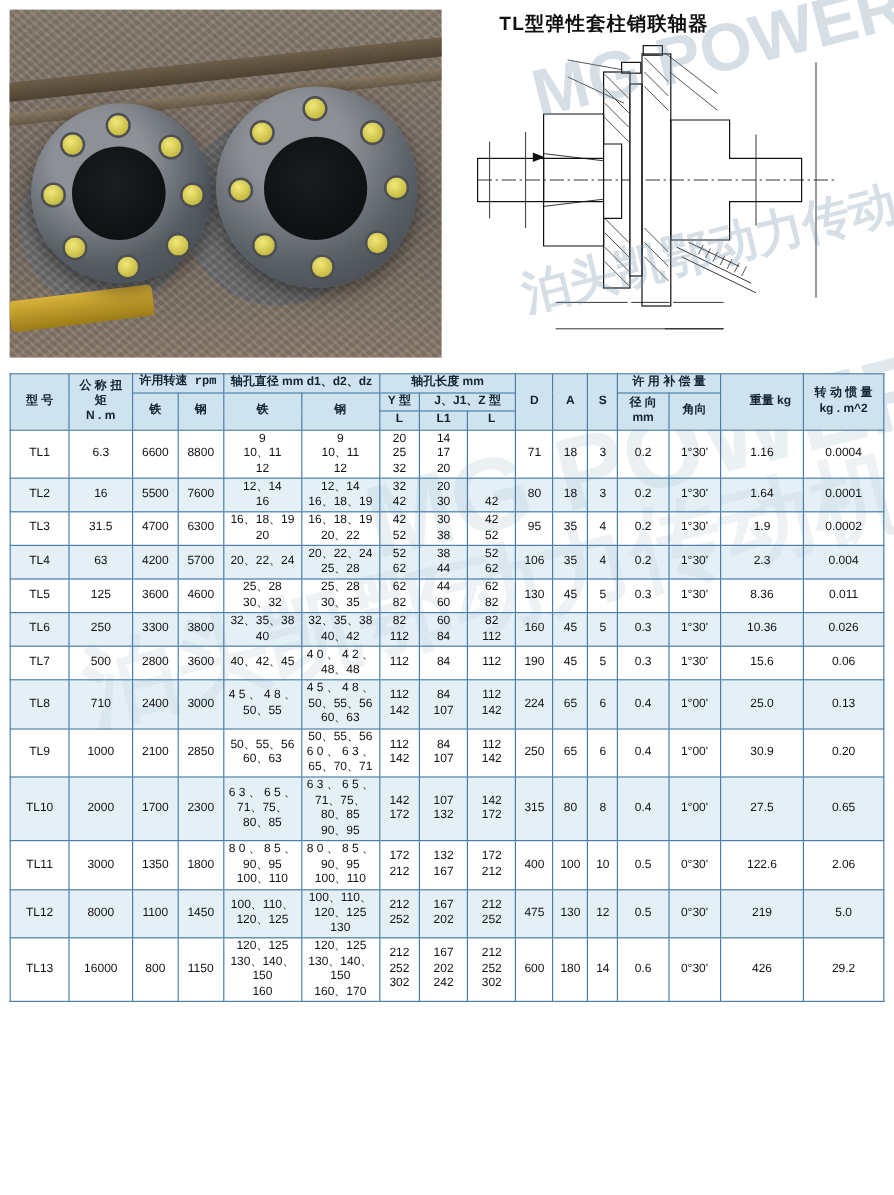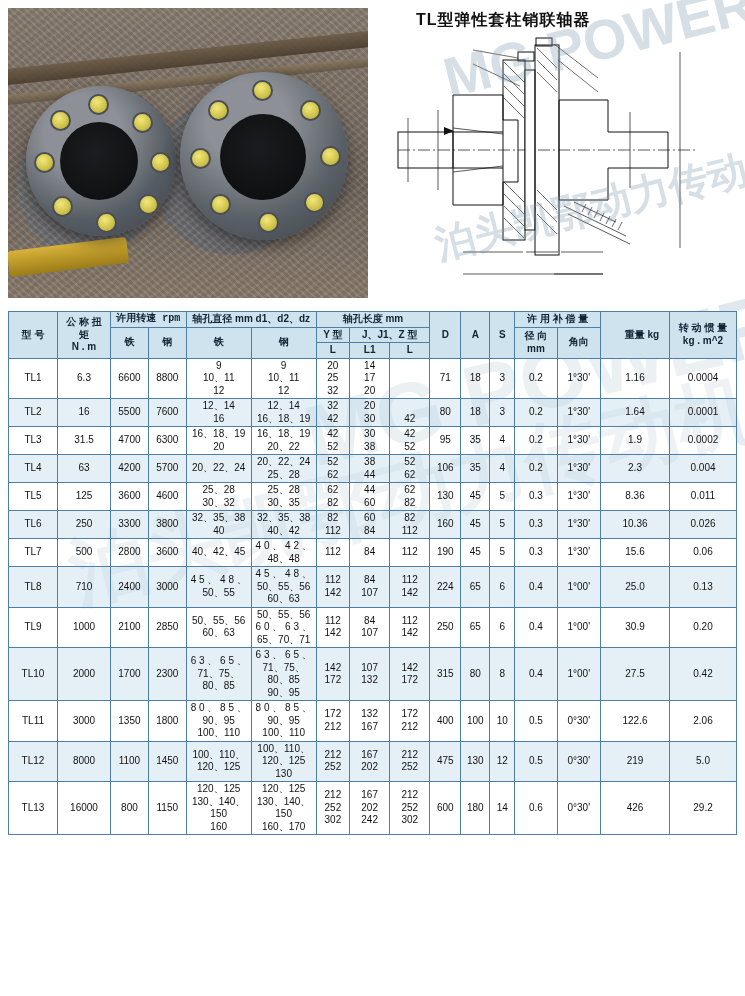--- a/index.html
+++ b/index.html
@@ -491,21 +491,21 @@
           <td class="multi">107
 132</td>
           <td class="multi">142
 172</td>
           <td>315</td>
           <td>80</td>
           <td>8</td>
           <td>0.4</td>
           <td class="nowrap">1°00'</td>
           <td>27.5</td>
-          <td>0.42</td>
+          <td>0.65</td>
         </tr>
         <tr class="plain">
           <td>TL11</td>
           <td>3000</td>
           <td>1350</td>
           <td>1800</td>
           <td class="multi">8 0 、 8 5 、
 90、95
 100、110</td>
           <td class="multi">8 0 、 8 5 、

